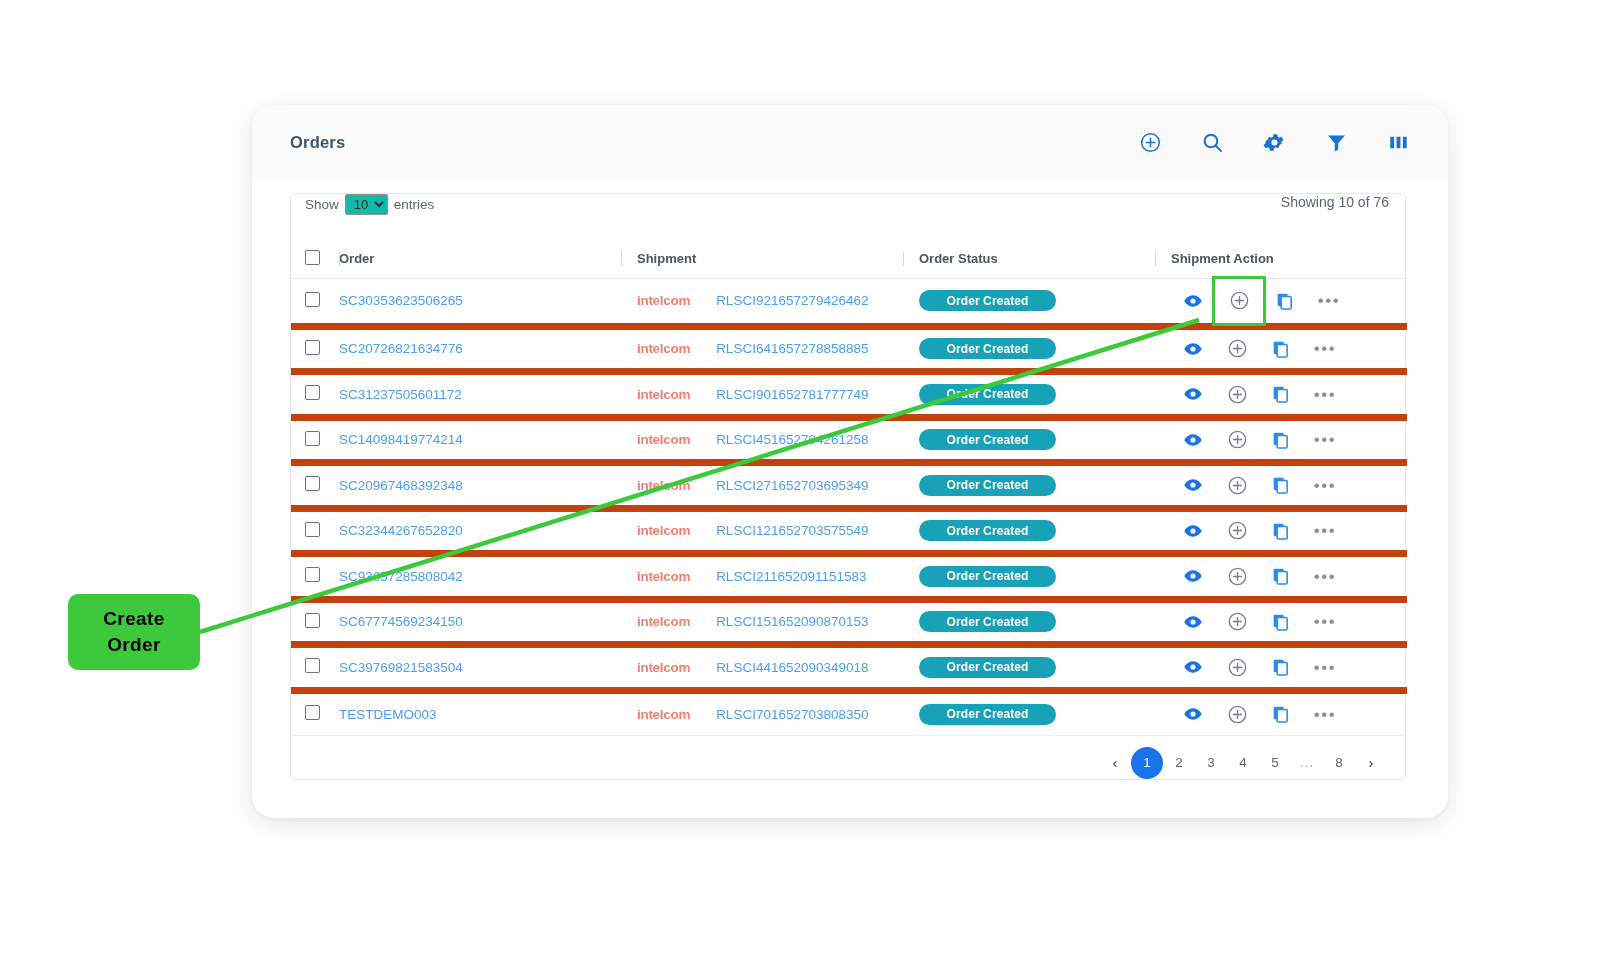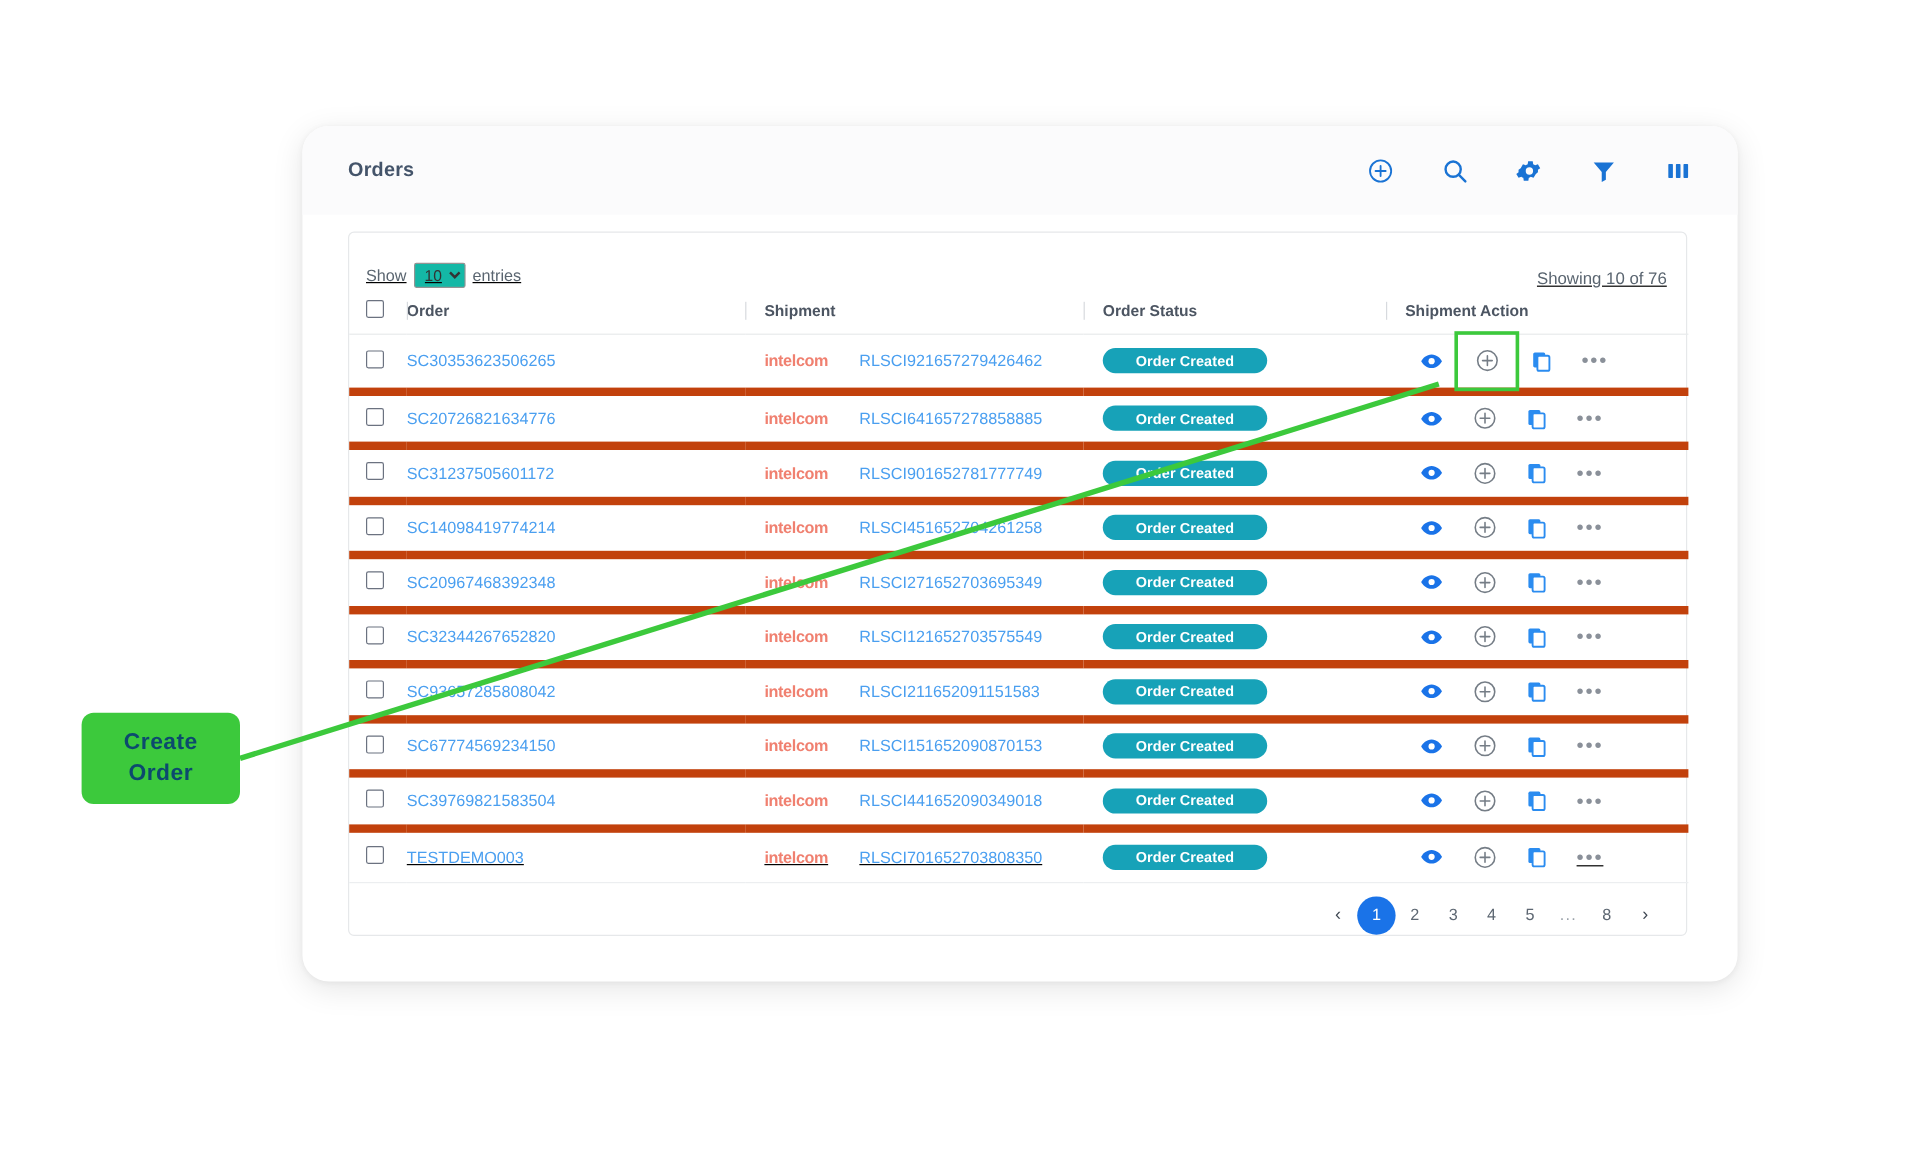--- a/index.html
+++ b/index.html
@@ -56,24 +56,23 @@
     position: absolute;
     left: 38px; top: 88px;
     width: 1116px; height: 587px;
     background: #ffffff;
     border: 1px solid #e6e8ea;
     border-radius: 5px;
   }
 
   .table-top {
     height: 46px;
-    display: flex; align-items: flex-end;
+    display: flex; align-items: flex-start;
     padding: 0 16px 0 14px;
     position: relative;
-    text-decoration: underline;
   }
   .show-entries {
     font-size: 13.5px;
     color: #5a6570;
     display: flex; align-items: center; gap: 6px;
   }
   .entries-select {
     font-family: "Liberation Sans", sans-serif;
     font-size: 13px;
     color: #333;
@@ -114,21 +113,21 @@
     left: 0; top: 50%;
     transform: translateY(-50%);
     width: 1px; height: 15px;
     background: #d7dade;
   }
   table.orders tbody td {
     height: 45.5px;
     border-bottom: 7px solid #c2410c;
     font-size: 13.5px;
   }
-  table.orders tbody tr:last-child td { border-bottom: 1px solid #eceef0; text-decoration: underline; }
+  table.orders tbody tr:last-child td { border-bottom: 1px solid #eceef0; }
 
   .col-check  { width: 48px; padding-left: 14px !important; }
   .col-order  { width: 282px; }
   .col-ship   { width: 282px; padding-left: 16px !important; }
   .col-status { width: 252px; padding-left: 16px !important; }
   .col-action { width: 252px; padding-left: 16px !important; }
 
   .cbox {
     width: 15px; height: 15px;
     border: 1.6px solid #6b7280;
@@ -214,21 +213,21 @@
   .pg.arrow { color: #3d4651; font-size: 15px; }
   .pg.dots { color: #9aa1a9; letter-spacing: 1px; }
 
   
   .anno-label {
     position: absolute;
     left: 68px; top: 594px;
     width: 132px; height: 76px;
     background: #3cc93c;
     border-radius: 10px;
-    color: #0c4a6e;
+    color: #000000;
     display: flex; flex-direction: column;
     align-items: center; justify-content: center;
     font-size: 19px;
     font-weight: bold;
     line-height: 26px;
     letter-spacing: .4px;
   }
   .anno-line {
     position: absolute;
     left: 0; top: 0;

